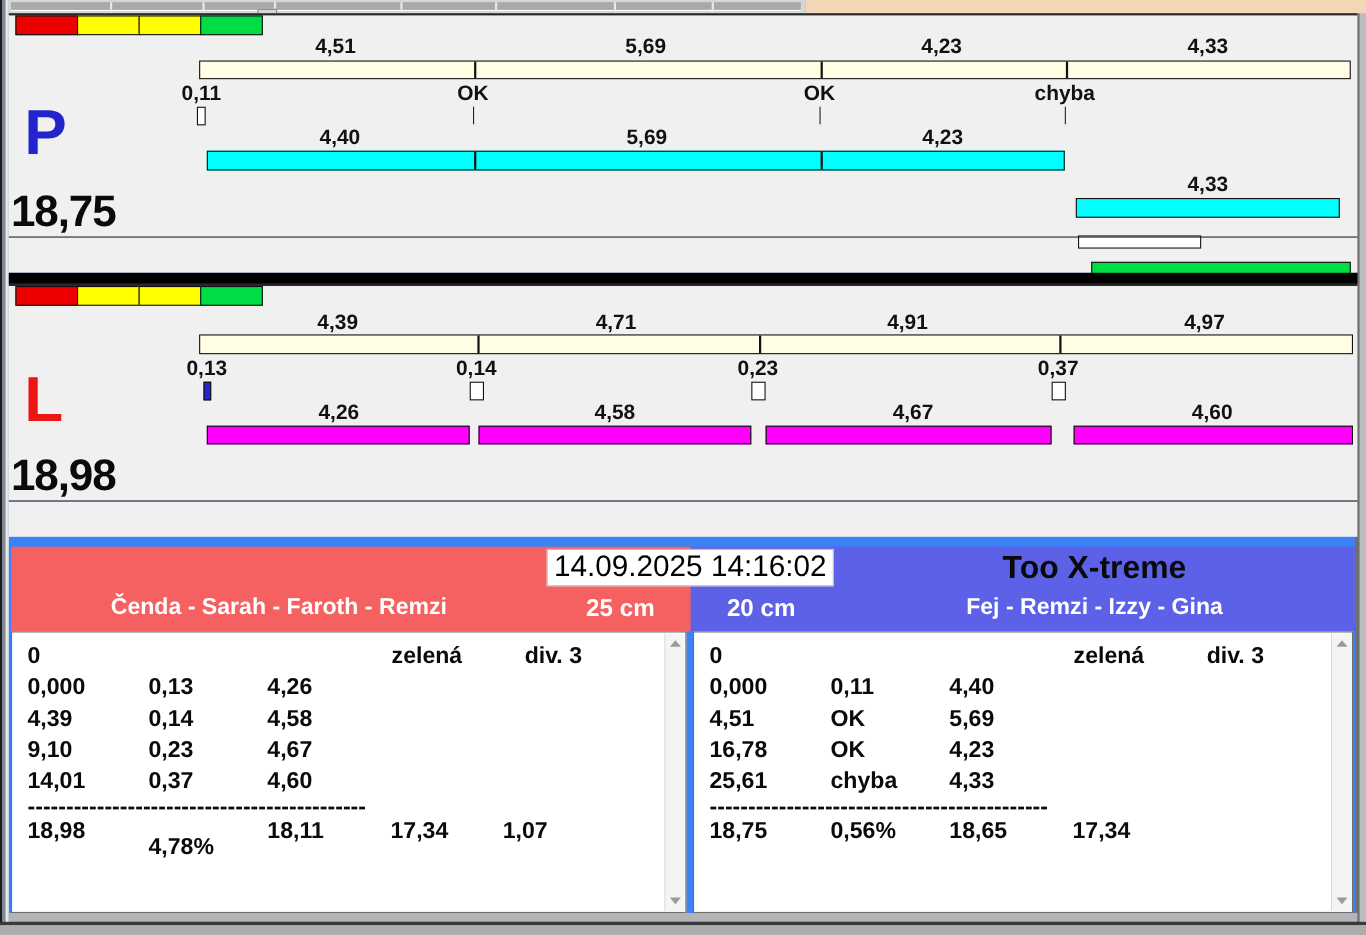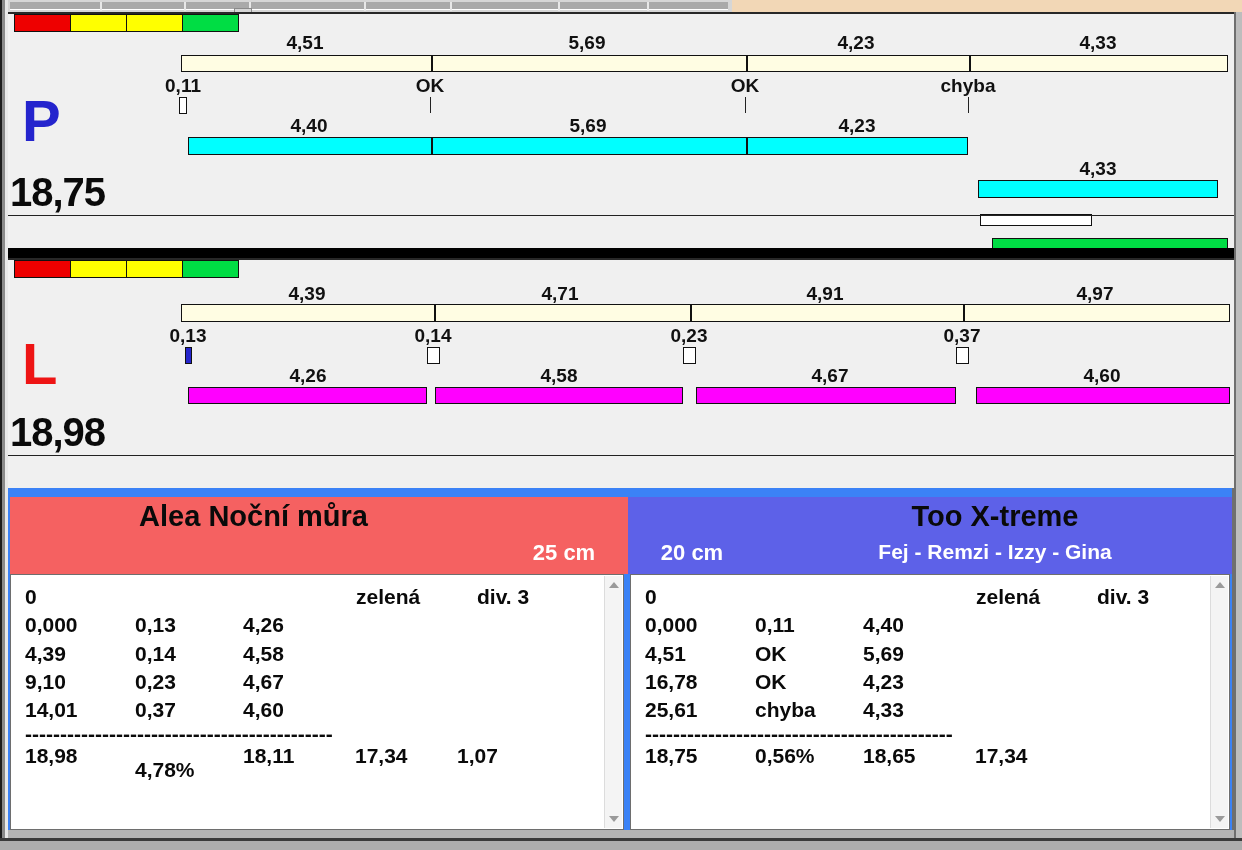--- a/index.html
+++ b/index.html
@@ -150,26 +150,27 @@
         <div class="lane-total" style="left: 2px; top: 152px;">18,98</div>
       </div>
     </div>
 
   <div class="black-divider"></div>
   <div class="sub-strip"></div>
 
   <div class="team-header" id="hdr0" style="left: 10px; width: 618px; background: rgb(245, 97, 97);"></div>
   <div class="team-header" id="hdr1" style="left: 628px; width: 604px; background: rgb(93, 97, 232);"></div>
 
-  <div class="team-title" id="title0" style="left: 10px; width: 487px;">Alea Noční můra</div>
   <div class="team-title" id="title1" style="left: 758px; width: 474px;">Too X-treme</div>
+  <div class="team-members" id="members0" style="left: 10px; width: 487px;">Čenda - Sarah - Faroth - Remzi</div>
   <div class="team-members" id="members1" style="left: 758px; width: 474px;">Fej - Remzi - Izzy - Gina</div>
   <div class="cm-label" id="cm0" style="left: 500px;">25 cm</div>
   <div class="cm-label" id="cm1" style="left: 628px;">20 cm</div>
 
+  <div class="timestamp-box">14.09.2025 14:16:02</div>
 
   <div class="text-panel" id="panel0" style="left: 10px; width: 614px;">
       <div class="result-cell" style="left: 14px; top: 11px;">0</div>
       <div class="result-cell" style="left: 345px; top: 11px;">zelená</div>
       <div class="result-cell" style="left: 466px; top: 11px;">div. 3</div>
       <div class="result-cell" style="left: 14px; top: 39px;">0,000</div>
       <div class="result-cell" style="left: 124px; top: 39px;">0,13</div>
       <div class="result-cell" style="left: 232px; top: 39px;">4,26</div>
       <div class="result-cell" style="left: 14px; top: 68px;">4,39</div>
       <div class="result-cell" style="left: 124px; top: 68px;">0,14</div>

